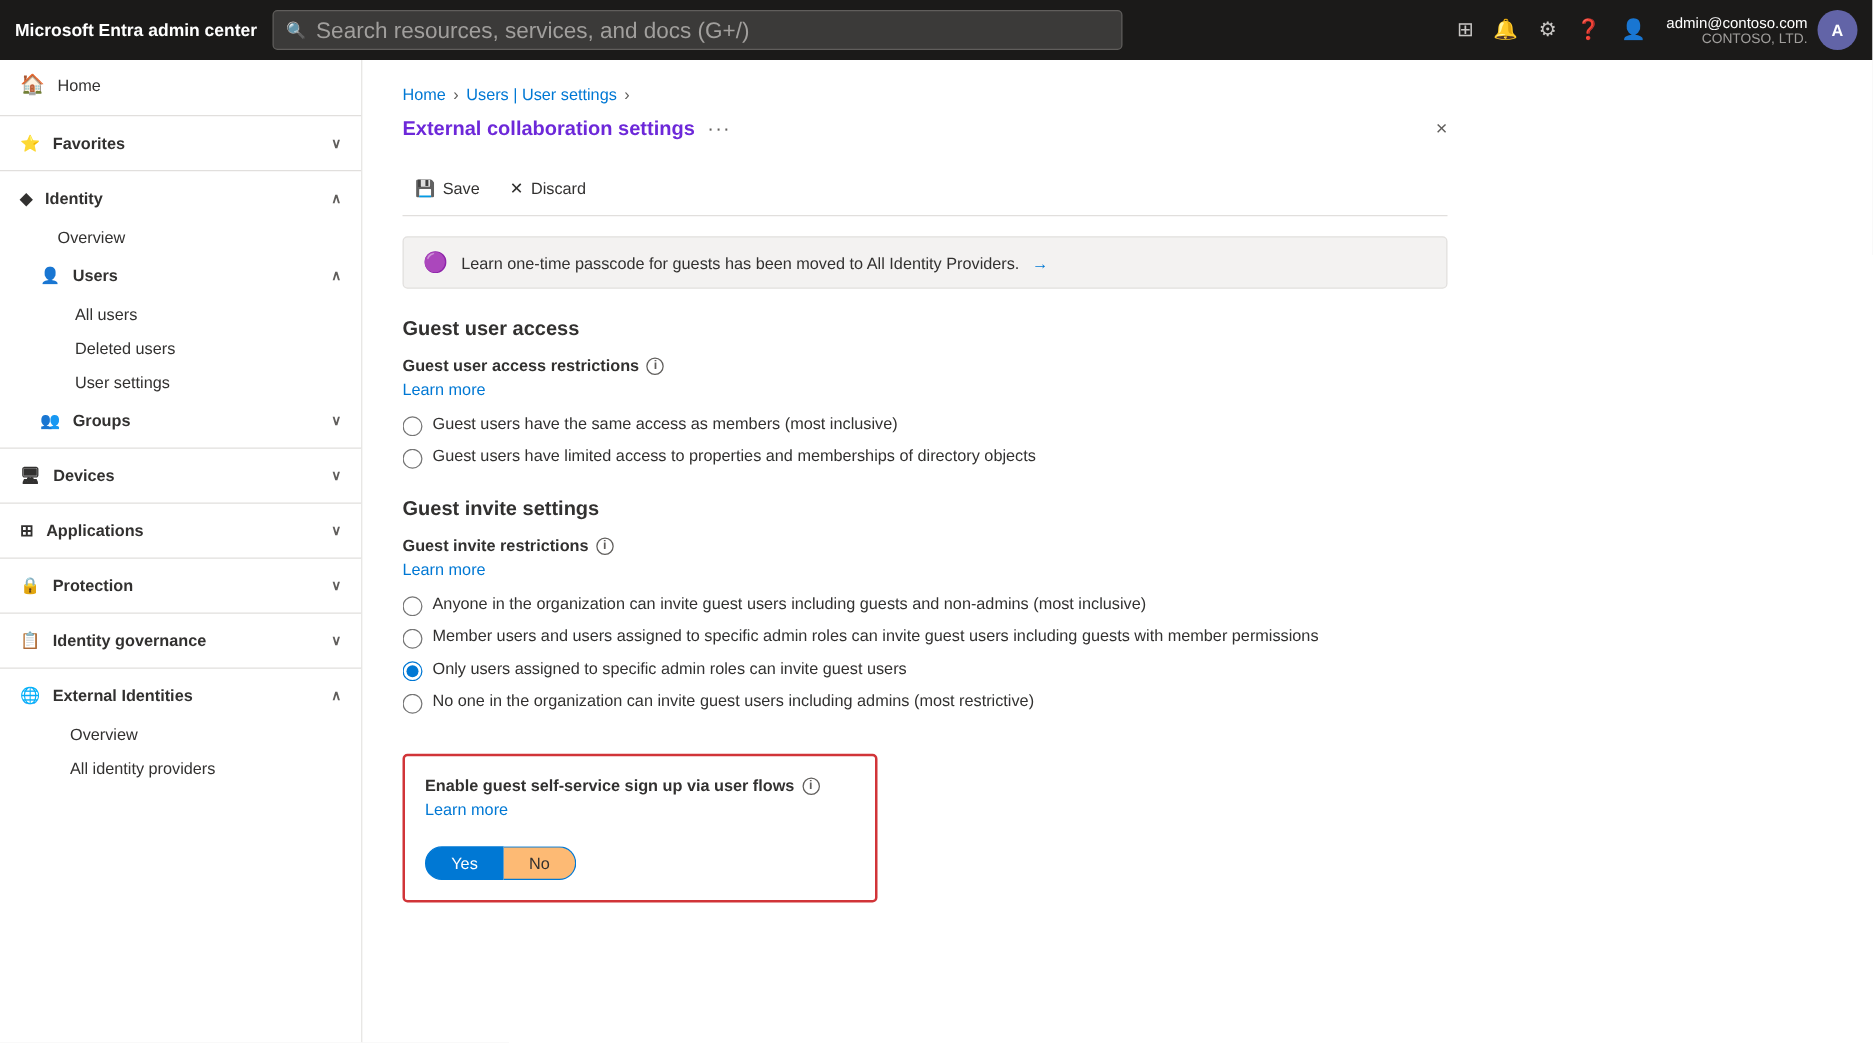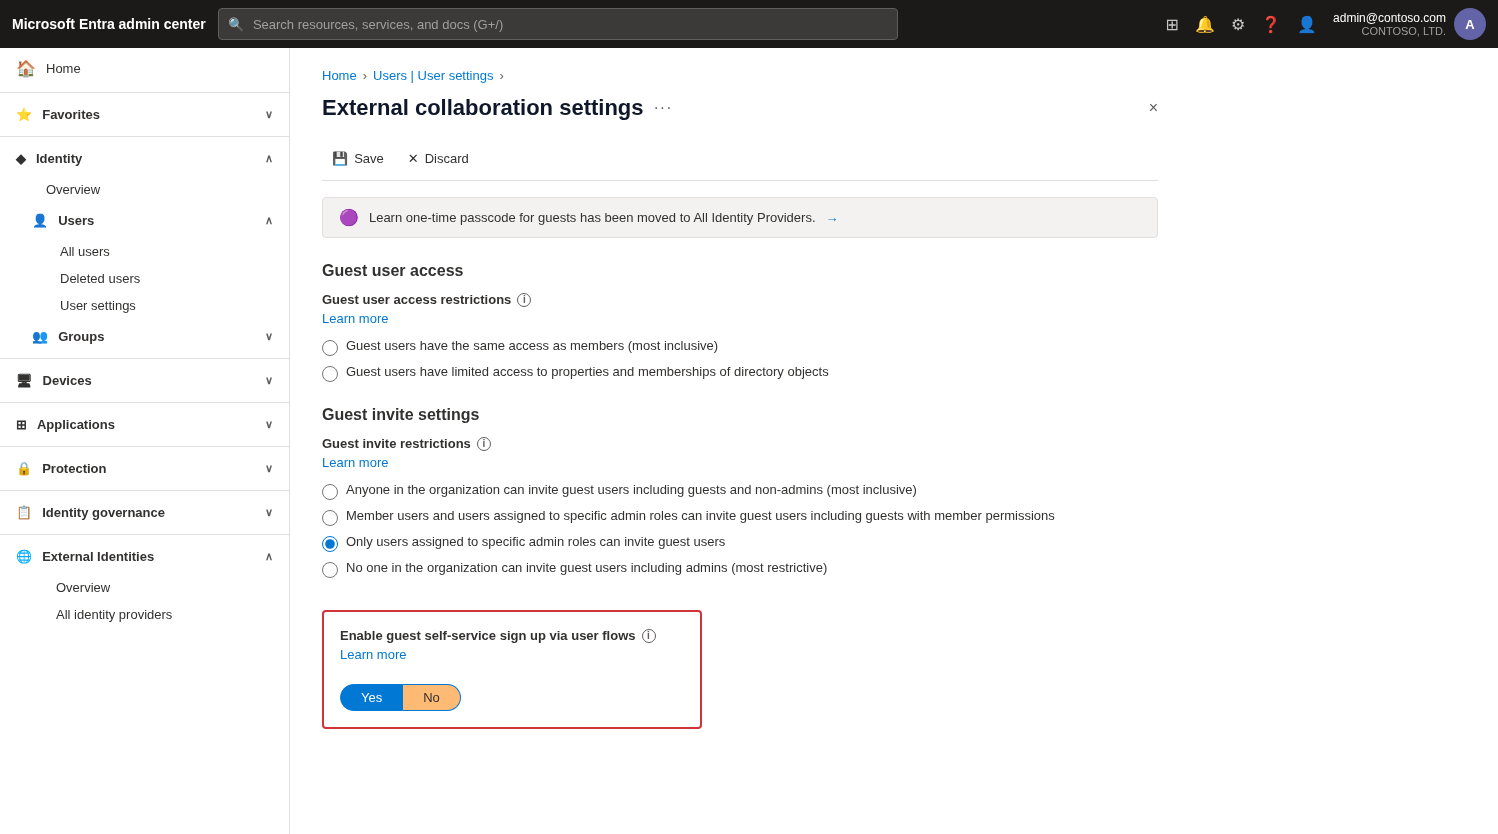--- a/index.html
+++ b/index.html
@@ -2,21 +2,21 @@
 <html><head>
   <meta charset="utf-8">
   <style>
     * { box-sizing: border-box; margin: 0; padding: 0; }
     body { font-family: 'Segoe UI', Arial, sans-serif; font-size: 13px; color: #323130; background: #f3f2f1; display: flex; flex-direction: column; height: 100vh; overflow: hidden; }
 
     
     .topbar { height: 48px; background: #1b1a19; display: flex; align-items: center; padding: 0 12px; gap: 12px; flex-shrink: 0; }
     .topbar-title { color: #fff; font-size: 14px; font-weight: 600; white-space: nowrap; }
     .topbar-search { flex: 1; max-width: 680px; background: #3b3a39; border: 1px solid #605e5c; border-radius: 4px; display: flex; align-items: center; padding: 0 10px; gap: 8px; height: 32px; }
-    .topbar-search input { background: transparent; border: none; outline: none; color: #fff; font-size: 13px; flex: 1; }
+    .topbar-search input { background: transparent; border: none; outline: none; color: #fff; font-size: 18px; flex: 1; }
     .topbar-search input::placeholder { color: #a19f9d; }
     .topbar-icons { display: flex; align-items: center; gap: 16px; margin-left: auto; }
     .topbar-icon { color: #c8c6c4; font-size: 16px; cursor: pointer; }
     .topbar-user { display: flex; align-items: center; gap: 8px; color: #fff; font-size: 12px; text-align: right; cursor: pointer; }
     .avatar { width: 32px; height: 32px; border-radius: 50%; background: #6264a7; display: flex; align-items: center; justify-content: center; color: #fff; font-size: 13px; font-weight: 600; }
 
     
     .main-layout { display: flex; flex: 1; overflow: hidden; }
 
     
@@ -32,21 +32,21 @@
     .content { flex: 1; overflow-y: auto; background: #fff; }
     .content-inner { padding: 20px 32px; max-width: 900px; }
 
     
     .breadcrumb { display: flex; align-items: center; gap: 6px; font-size: 13px; color: #0078d4; margin-bottom: 12px; }
     .breadcrumb span { color: #605e5c; }
     .breadcrumb a { color: #0078d4; text-decoration: none; cursor: pointer; }
 
     
     .page-header { display: flex; align-items: center; gap: 10px; margin-bottom: 16px; }
-    .page-title { font-size: 22px; font-weight: 600; color: #0f172a; }
+    .page-title { font-size: 16px; font-weight: 600; color: #6d28d9; }
     .close-btn { margin-left: auto; cursor: pointer; font-size: 16px; color: #605e5c; }
 
     
     .toolbar { display: flex; align-items: center; gap: 4px; padding: 8px 0; border-bottom: 1px solid #e1dfdd; margin-bottom: 16px; }
     .toolbar-btn { display: flex; align-items: center; gap: 6px; padding: 6px 10px; font-size: 13px; cursor: pointer; border: none; background: transparent; color: #323130; }
 
     
     .info-banner { background: #f3f2f1; border: 1px solid #e1dfdd; border-radius: 4px; padding: 10px 16px; display: flex; align-items: center; gap: 10px; font-size: 13px; margin-bottom: 24px; }
     .info-banner .info-icon { color: #7719aa; font-size: 16px; }
     .info-banner a { color: #0078d4; text-decoration: none; }

